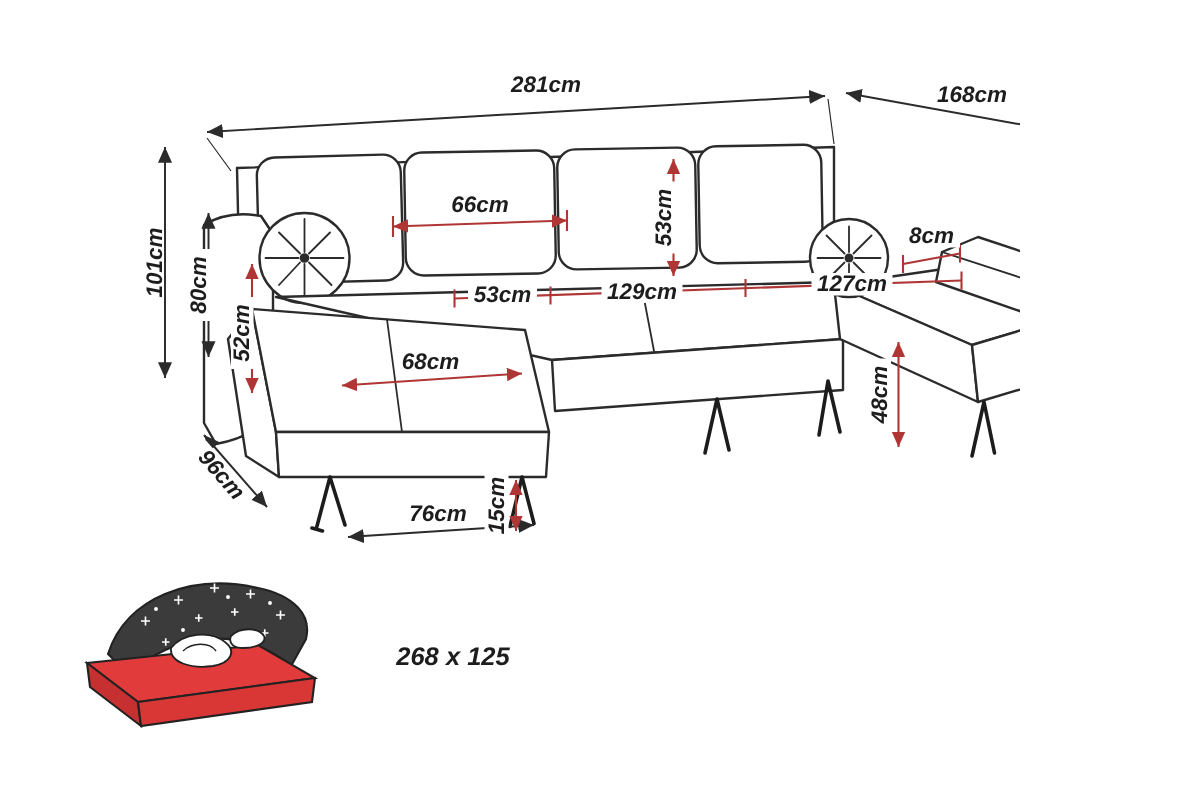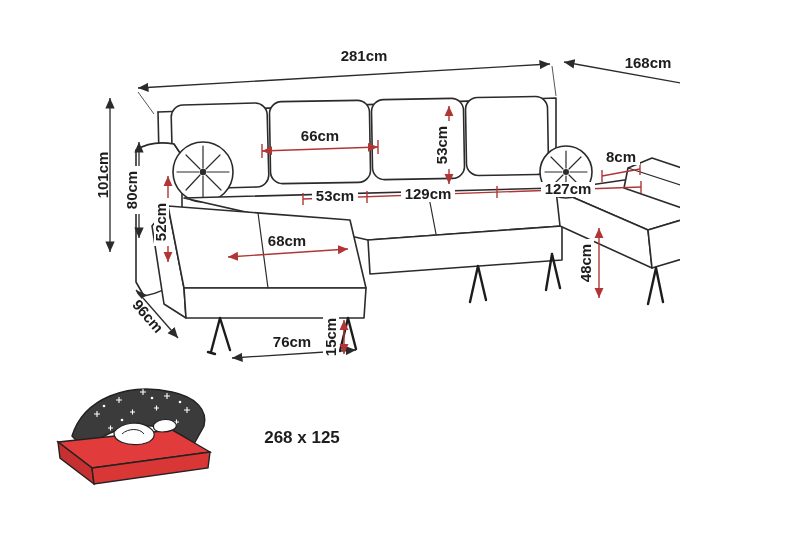--- a/index.html
+++ b/index.html
@@ -2,20 +2,21 @@
 <html><head>
 <meta charset="utf-8">
 <style>
   html,body{margin:0;padding:0;background:#ffffff;}
   .canvas{
     position:relative;
     width:680px;height:533px;
     background:#ffffff;
     font-family:"Liberation Sans", sans-serif;
     overflow:hidden;
+    font-style:italic;
   }
   svg{display:block;}
   .dim-text{
     font-family:"Liberation Sans", sans-serif;
     font-size:15px;
     font-weight:600;
     fill:#1d1d1d;
   }
   .bed-text{
     font-family:"Liberation Sans", sans-serif;

